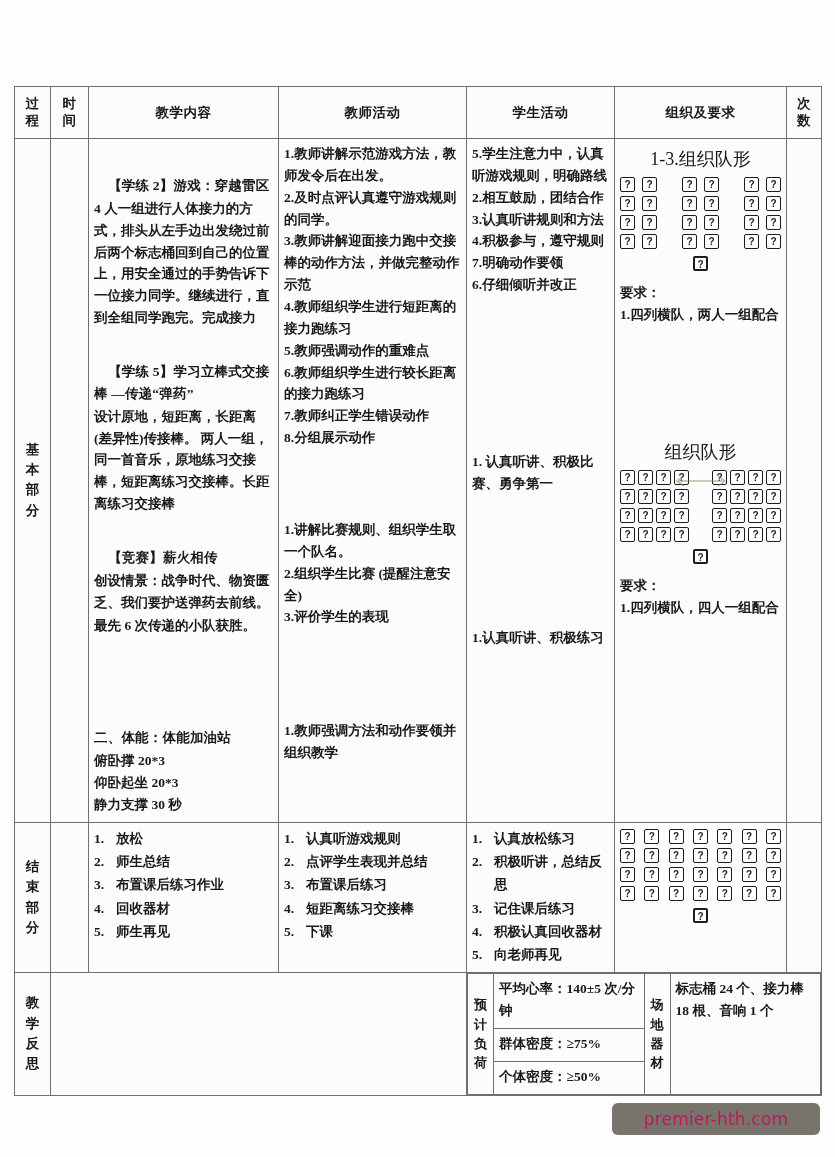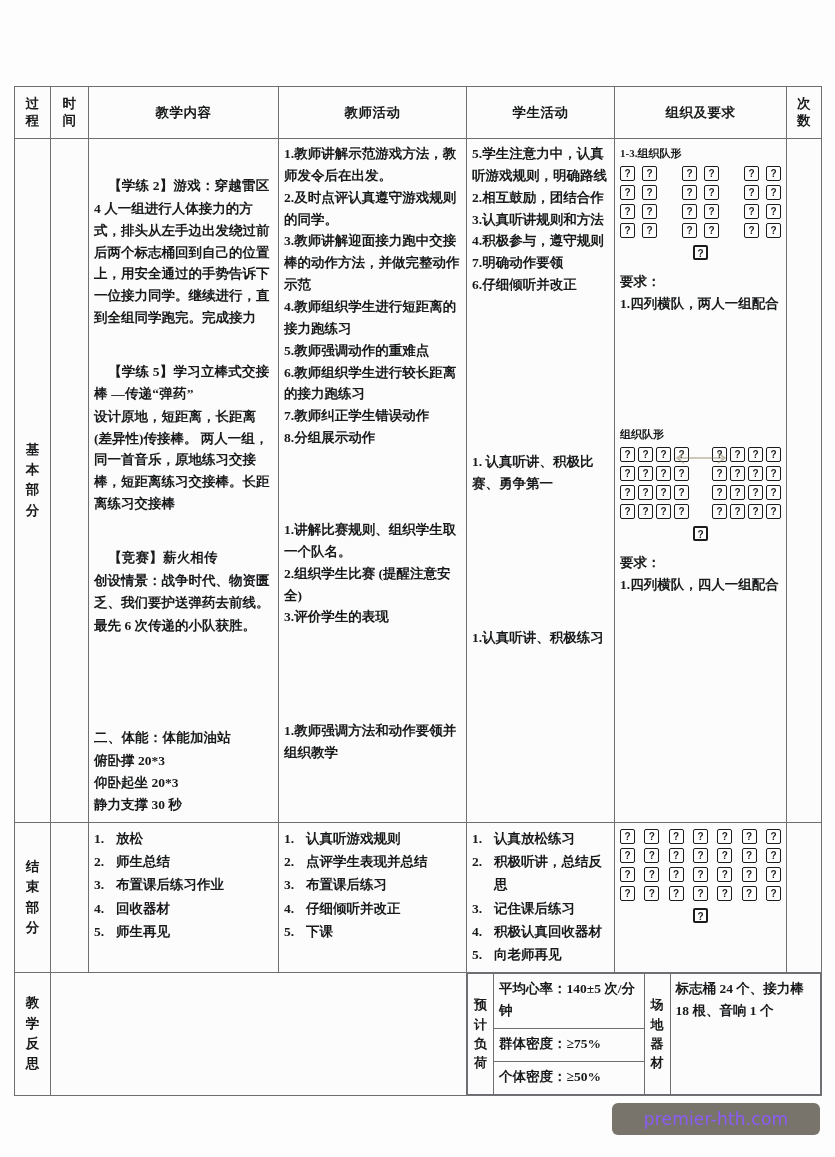--- a/index.html
+++ b/index.html
@@ -76,22 +76,23 @@
     display: flex;
     gap: 10px;
     line-height: 1.72;
   }
   .ordered li .num { width: 12px; flex: none; font-weight: 600; }
   .spacer-lg { height: 58px; }
 
   
   .formation { margin-top: 2px; }
   .form-title {
-    font-weight: 700;
-    font-size: 11px;
+    text-align: center;
+    font-weight: 400;
+    font-size: 18px;
     margin-bottom: 3px;
   }
   .pbox {
     display: inline-block;
     width: 15px; height: 15px;
     border: 1.6px solid #1b1c1e;
     border-radius: 2px;
     font-size: 10px;
     line-height: 13px;
     text-align: center;
@@ -148,21 +149,21 @@
   .load-val { line-height: 1.55; }
 
   .watermark {
     position: absolute;
     left: 612px;
     top: 1103px;
     width: 208px;
     height: 32px;
     background: rgba(90, 84, 74, 0.82);
     border-radius: 6px;
-    color: #8b5cf6;
+    color: #be185d;
     font-family: "DejaVu Sans", sans-serif;
     font-size: 17px;
     letter-spacing: .2px;
     display: flex;
     align-items: center;
     justify-content: center;
   }
 </style>
 </head>
 <body>
@@ -476,21 +477,21 @@
             <li>
                 <span class="num">2.</span>
                 <span>点评学生表现并总结</span>
               </li>
             <li>
                 <span class="num">3.</span>
                 <span>布置课后练习</span>
               </li>
             <li>
                 <span class="num">4.</span>
-                <span>仔细倾听并改正</span>
+                <span>短距离练习交接棒</span>
               </li>
             <li>
                 <span class="num">5.</span>
                 <span>下课</span>
               </li>
           </ol>
         </td>
 
         <td>
           <ol class="ordered">

